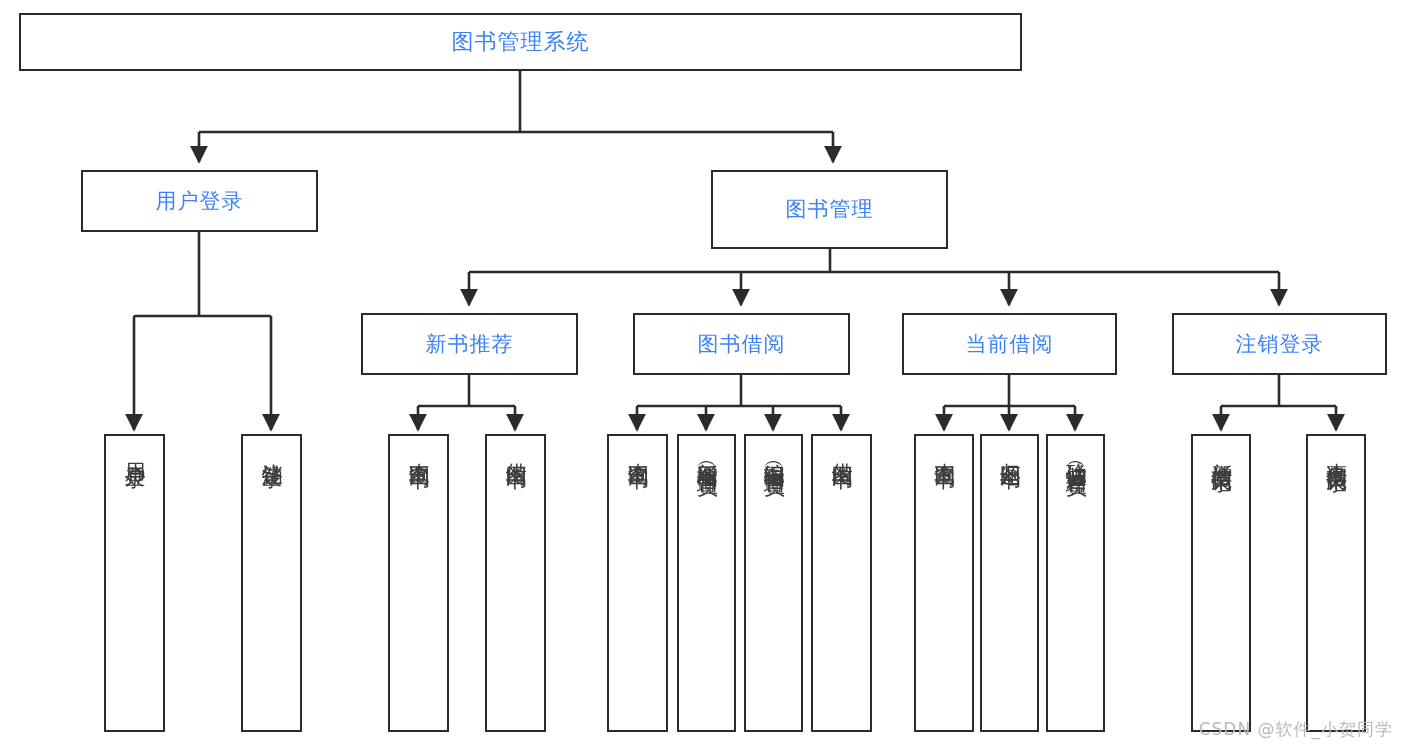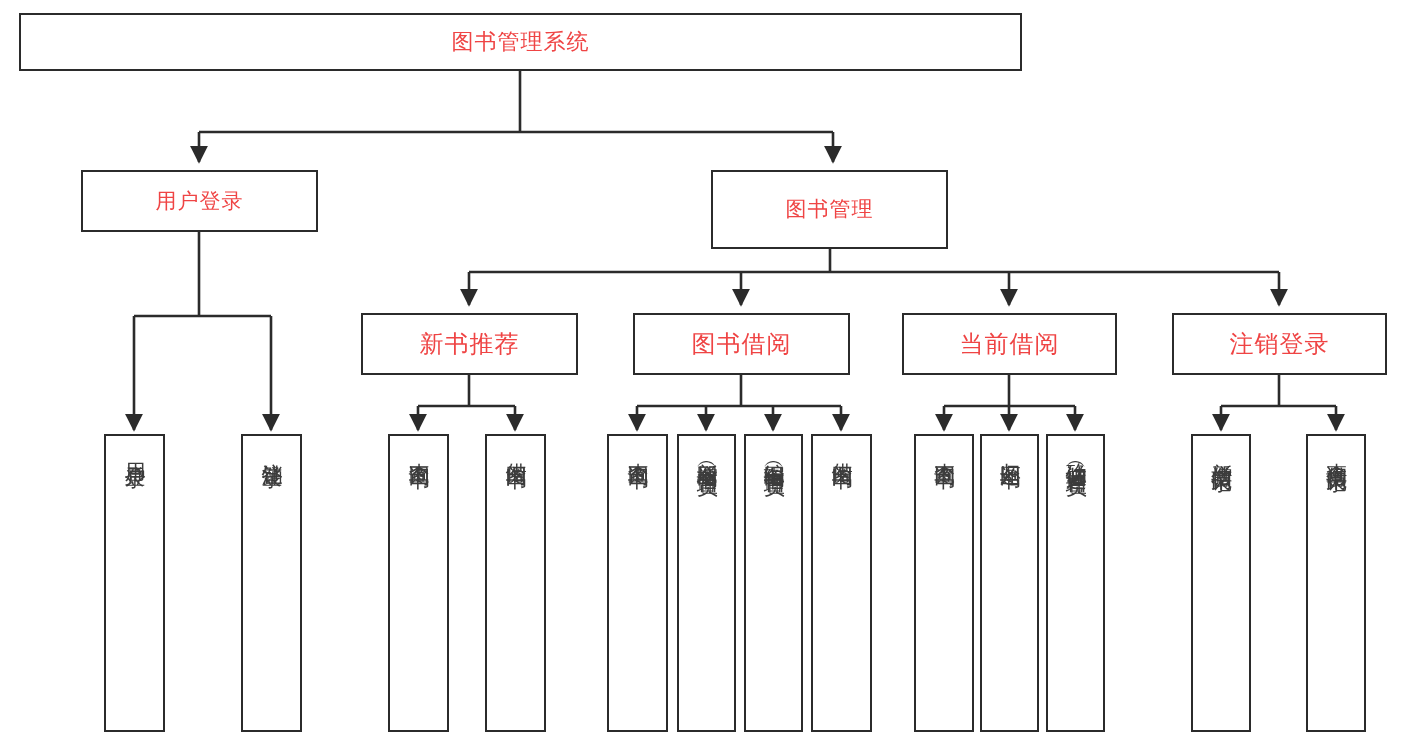--- a/index.html
+++ b/index.html
@@ -17,29 +17,29 @@
     position:absolute;
     box-sizing:border-box;
     background:#ffffff;
     border:2.5px solid #2b2b2b;
     display:flex;
     align-items:center;
     justify-content:center;
     z-index:2;
   }
   .node .lbl{
-    color:#ef4444;
+    color:#3b82f6;
     font-size:21px;
     line-height:1.25;
     letter-spacing:1px;
     white-space:nowrap;
   }
   .node.root .lbl{font-size:22px;}
   .node.lv2 .lbl{font-size:21px;}
-  .node.lv3 .lbl{font-size:24px;}
+  .node.lv3 .lbl{font-size:21px;}
 
   
   .node.leaf{
     align-items:flex-start;
     justify-content:center;
     padding-top:10px;
   }
   .node.leaf .lbl{
     writing-mode:vertical-rl;
     text-orientation:upright;
@@ -177,14 +177,15 @@
     <span class="lbl">确认归还（管理员）</span>
   </div>
 
   <div class="node leaf" style="left:1191px;top:434px;width:60px;height:298px;">
     <span class="lbl">新增借阅记录</span>
   </div>
   <div class="node leaf" style="left:1306px;top:434px;width:60px;height:298px;">
     <span class="lbl">查询借阅记录</span>
   </div>
 
+  <div class="watermark">CSDN @软件_小贺同学</div>
 
 </div>
 
 </body></html>

